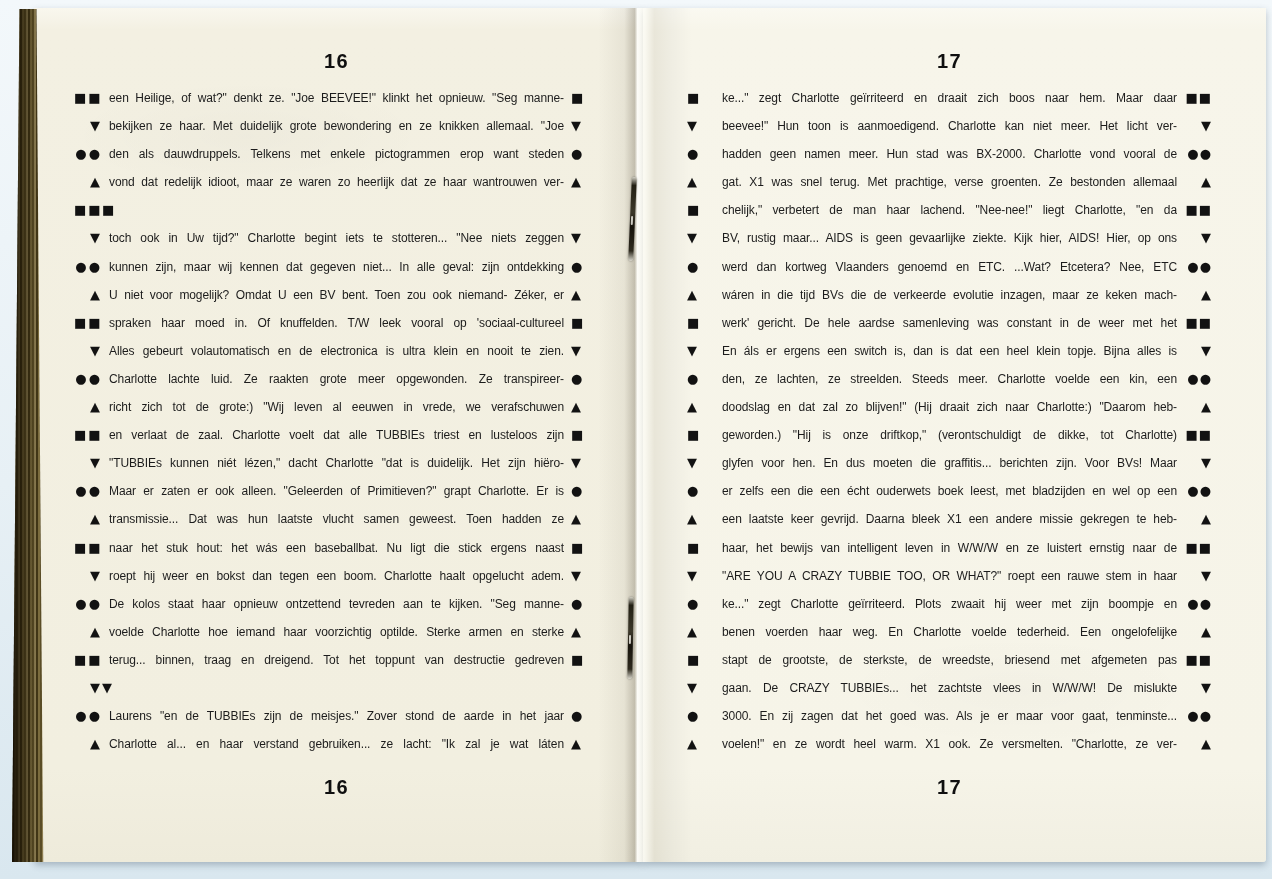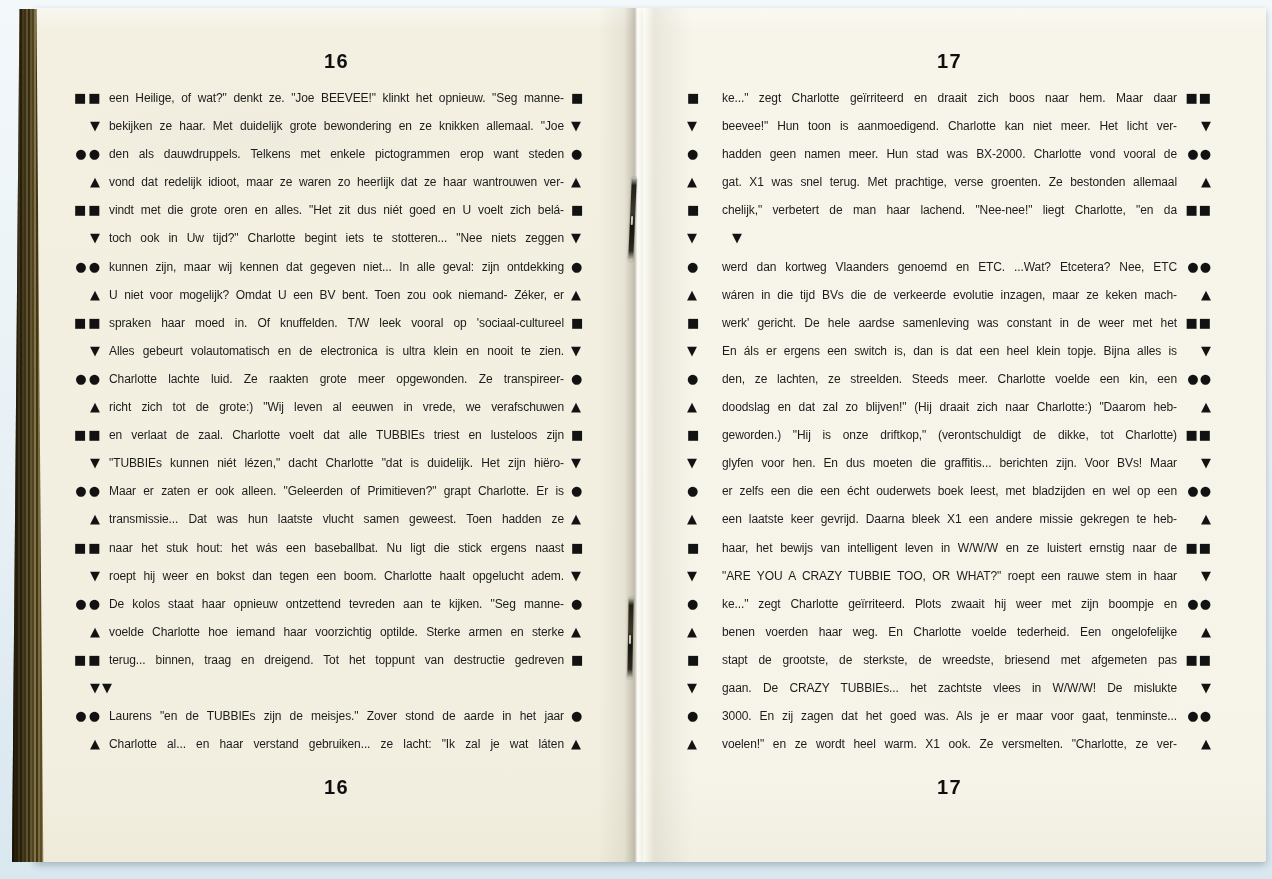--- a/index.html
+++ b/index.html
@@ -107,21 +107,20 @@
           <span class="tx">den als dauwdruppels. Telkens met enkele pictogrammen erop want steden</span>
           <span class="sym sr">●</span>
         </div>
           <div class="row">
           <span class="sym sl">▲</span>
           <span class="tx">vond dat redelijk idioot, maar ze waren zo heerlijk dat ze haar wantrouwen ver-</span>
           <span class="sym sr">▲</span>
         </div>
           <div class="row">
           <span class="sym sl">■■</span>
-          <span class="tx">vindt met die grote oren en alles. "Het zit dus niét goed en U voelt zich belá-</span>
           <span class="sym sr">■</span>
         </div>
           <div class="row">
           <span class="sym sl">▼</span>
           <span class="tx">toch ook in Uw tijd?" Charlotte begint iets te stotteren... "Nee niets zeggen</span>
           <span class="sym sr">▼</span>
         </div>
           <div class="row">
           <span class="sym sl">●●</span>
           <span class="tx">kunnen zijn, maar wij kennen dat gegeven niet...  In alle geval: zijn ontdekking</span>
@@ -241,20 +240,21 @@
           <span class="tx">gat. X1 was snel terug. Met prachtige, verse groenten. Ze bestonden allemaal</span>
           <span class="sym sr">▲</span>
         </div>
           <div class="row">
           <span class="sym sl">■</span>
           <span class="tx">chelijk," verbetert de man haar lachend. "Nee-nee!" liegt Charlotte, "en da</span>
           <span class="sym sr">■■</span>
         </div>
           <div class="row">
           <span class="sym sl">▼</span>
+          <span class="tx">BV, rustig maar... AIDS is geen gevaarlijke ziekte. Kijk hier, AIDS! Hier, op ons</span>
           <span class="sym sr">▼</span>
         </div>
           <div class="row">
           <span class="sym sl">●</span>
           <span class="tx">werd dan kortweg Vlaanders genoemd en ETC. ...Wat? Etcetera? Nee, ETC</span>
           <span class="sym sr">●●</span>
         </div>
           <div class="row">
           <span class="sym sl">▲</span>
           <span class="tx">wáren in die tijd BVs die de verkeerde evolutie inzagen, maar ze keken mach-</span>

